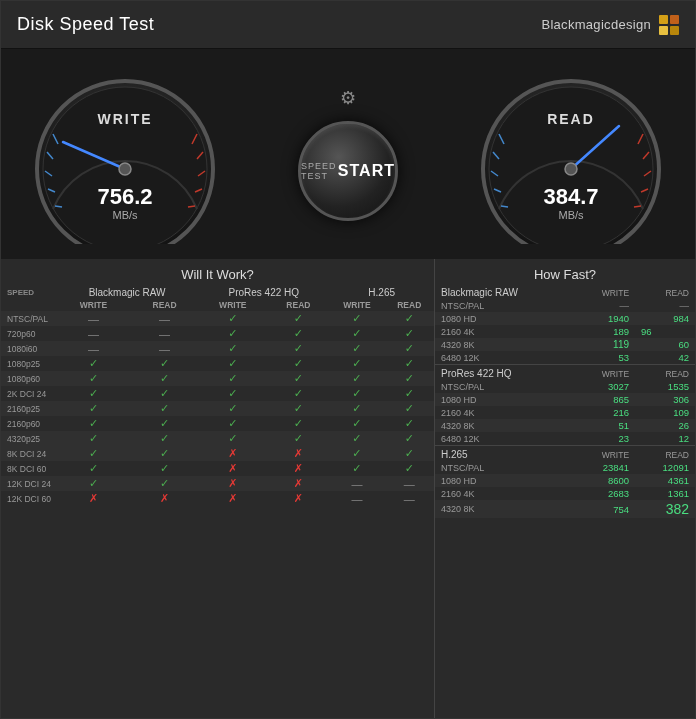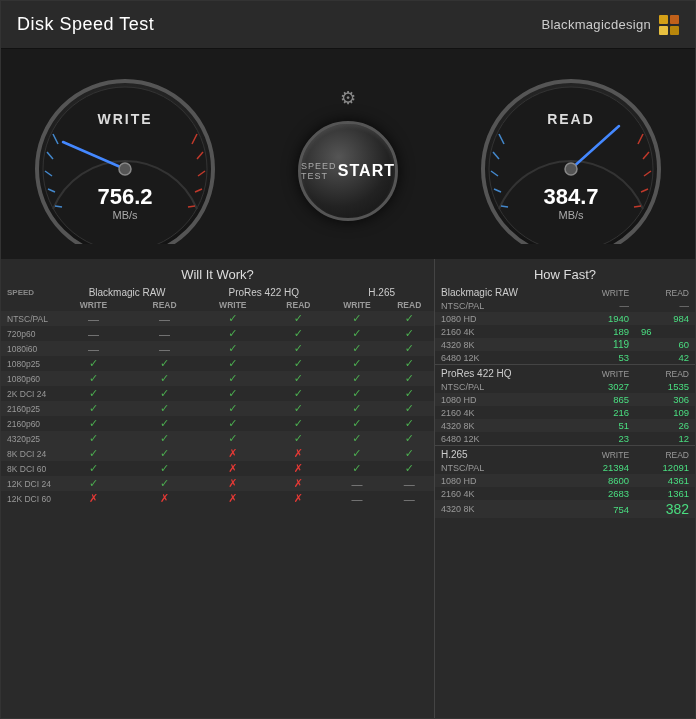--- a/index.html
+++ b/index.html
@@ -505,21 +505,21 @@
       <td style="text-align:right;color:#4ade80;font-size:9.5px;">23</td>
       <td style="text-align:right;color:#4ade80;font-size:9.5px;">12</td>
     </tr>
             <tr class="divider-row">
     <td class="group-header" colspan="1">H.265</td>
     <td style="text-align:right;color:#999;font-size:8.5px;">WRITE</td>
     <td style="text-align:right;color:#999;font-size:8.5px;">READ</td>
   </tr>
             <tr>
       <td class="format-name">NTSC/PAL</td>
-      <td style="text-align:right;color:#4ade80;font-size:9.5px;">21394</td>
+      <td style="text-align:right;color:#4ade80;font-size:9.5px;">23841</td>
       <td style="text-align:right;color:#4ade80;font-size:9.5px;">12091</td>
     </tr>
             <tr class="row-alt">
       <td class="format-name">1080 HD</td>
       <td style="text-align:right;color:#4ade80;font-size:9.5px;">8600</td>
       <td style="text-align:right;color:#4ade80;font-size:9.5px;">4361</td>
     </tr>
             <tr>
       <td class="format-name">2160 4K</td>
       <td style="text-align:right;color:#4ade80;font-size:9.5px;">2683</td>

